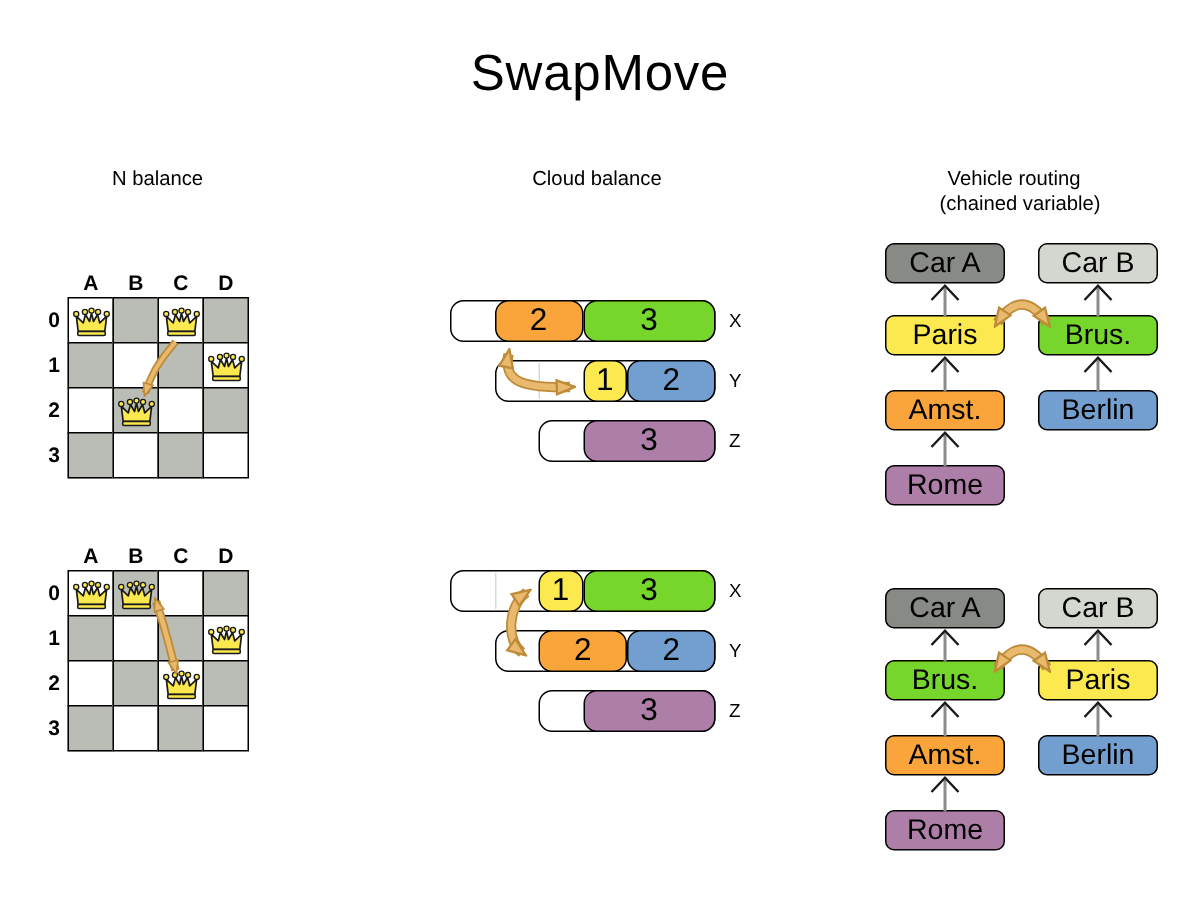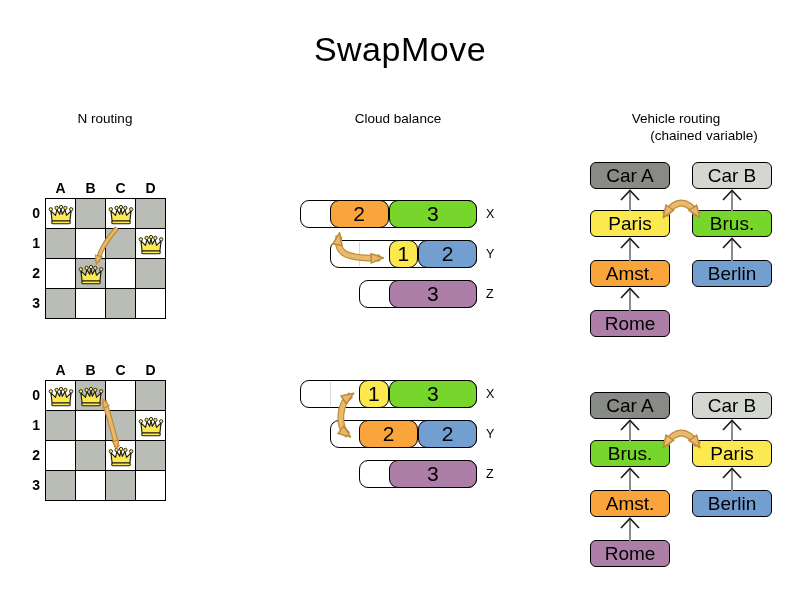--- a/index.html
+++ b/index.html
@@ -20,24 +20,24 @@
          display:flex;align-items:center;justify-content:center;font-size:19px;}
   .unitline{width:1px;background:#d9d9d9;}
   svg.overlay{position:absolute;left:0;top:0;pointer-events:none;z-index:5;}
 </style>
 </head>
 <body>
 
 <div id="canvas">
   <div class="abs title" style="top:30px;left:0;">SwapMove</div>
 
-  <div class="abs colhdr" style="top:111px;left:25px;">N routing</div>
+  <div class="abs colhdr" style="top:111px;left:25px;">N balance</div>
   <div class="abs colhdr" style="top:111px;left:596px;">Vehicle routing</div>
   <div class="abs colhdr" style="top:111px;left:318px;">Cloud balance</div>
-  <div class="abs colhdr" style="top:128px;left:624px;">(chained variable)</div>
+  <div class="abs colhdr" style="top:128px;left:600px;">(chained variable)</div>
 
   <div id="diagram-root">
       <div class="abs boardlab" style="left: 45px; top: 180px; width: 31px;">A</div>
       <div class="abs boardlab" style="left: 75px; top: 180px; width: 31px;">B</div>
       <div class="abs boardlab" style="left: 105px; top: 180px; width: 31px;">C</div>
       <div class="abs boardlab" style="left: 135px; top: 180px; width: 31px;">D</div>
       <div class="abs rowlab" style="left: 25px; top: 198px; width: 15px; height: 31px; line-height: 31px;">0</div>
       <div class="abs rowlab" style="left: 25px; top: 228px; width: 15px; height: 31px; line-height: 31px;">1</div>
       <div class="abs rowlab" style="left: 25px; top: 258px; width: 15px; height: 31px; line-height: 31px;">2</div>
       <div class="abs rowlab" style="left: 25px; top: 288px; width: 15px; height: 31px; line-height: 31px;">3</div>

